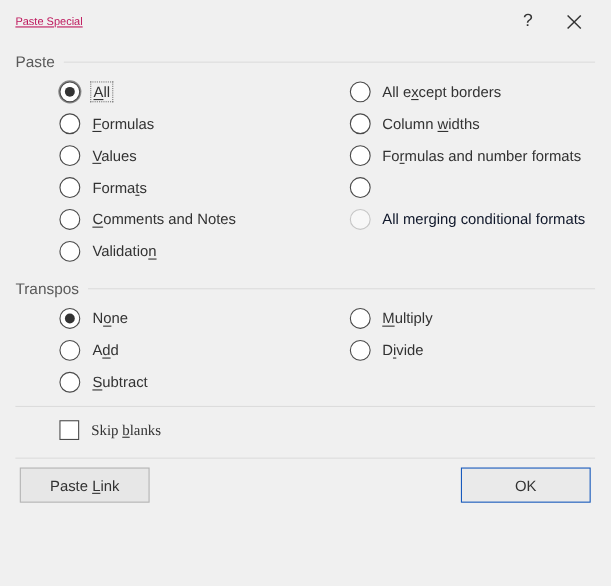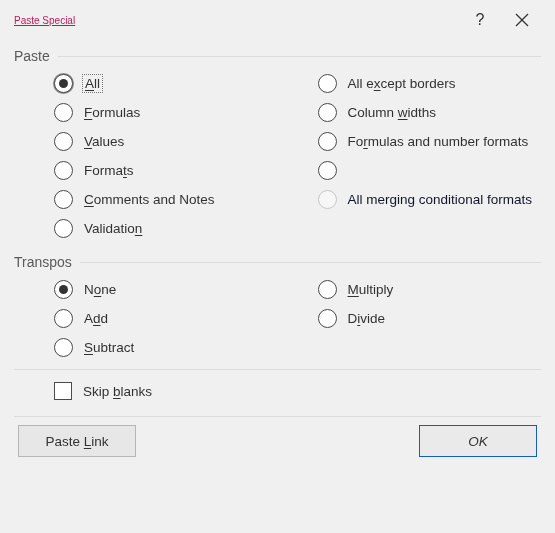--- a/index.html
+++ b/index.html
@@ -121,23 +121,22 @@
     border: 1px solid #b5b5b5;
     display: inline-flex;
     align-items: center;
     justify-content: center;
     font-size: 13.5px;
     color: #333;
   }
   .btn.default {
     border: 1.4px solid #185abd;
     background: #eaeaea;
-    font-style: italic;
-  }
-  .checks { padding: 6px 0 12px 20px; gap: 0; }
+  }
+  .checks { padding: 6px 0 12px 20px; gap: 0; font-family: Liberation Serif, serif; }
   .checks .col { padding: 6px 0 4px 0; }
 </style>
 </head>
 <body>
 
 <div class="titlebar">
   <span class="title">Paste Special</span>
   <div class="tb-btn">
     <span>?</span>
   </div>

